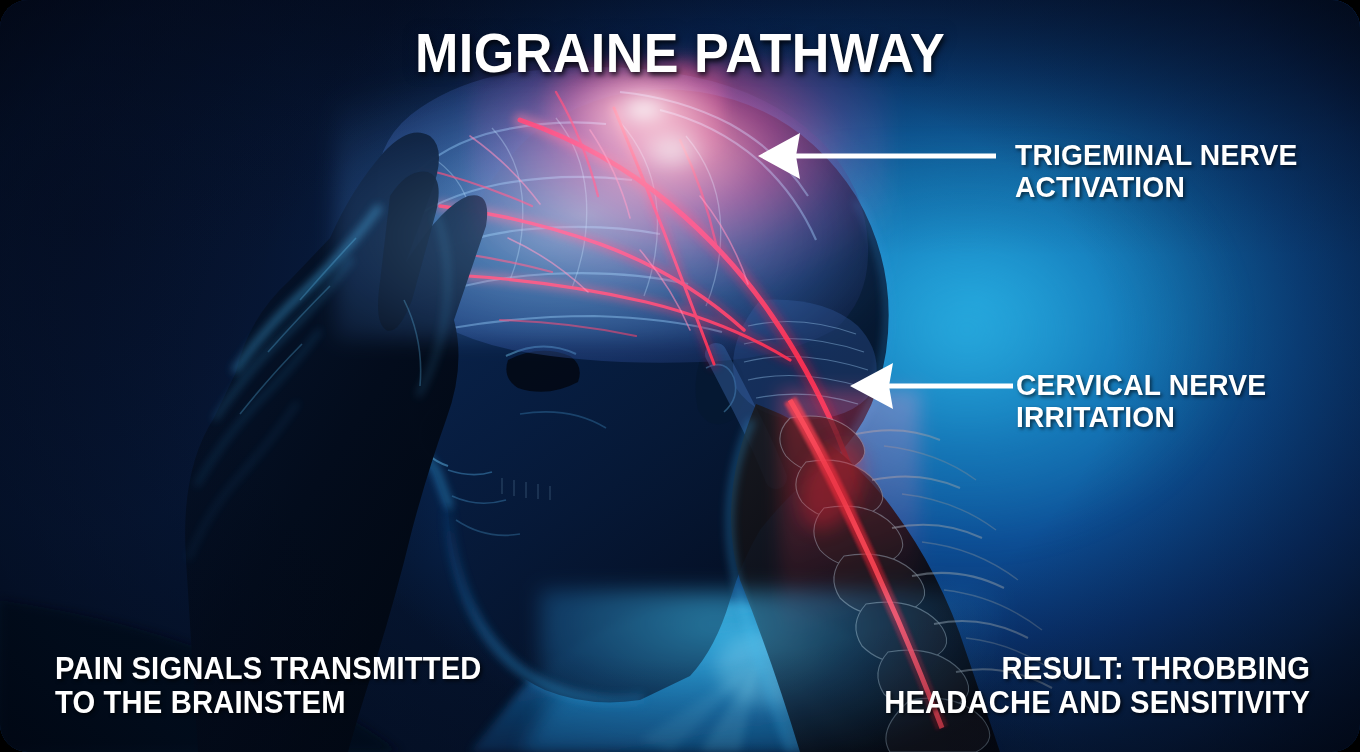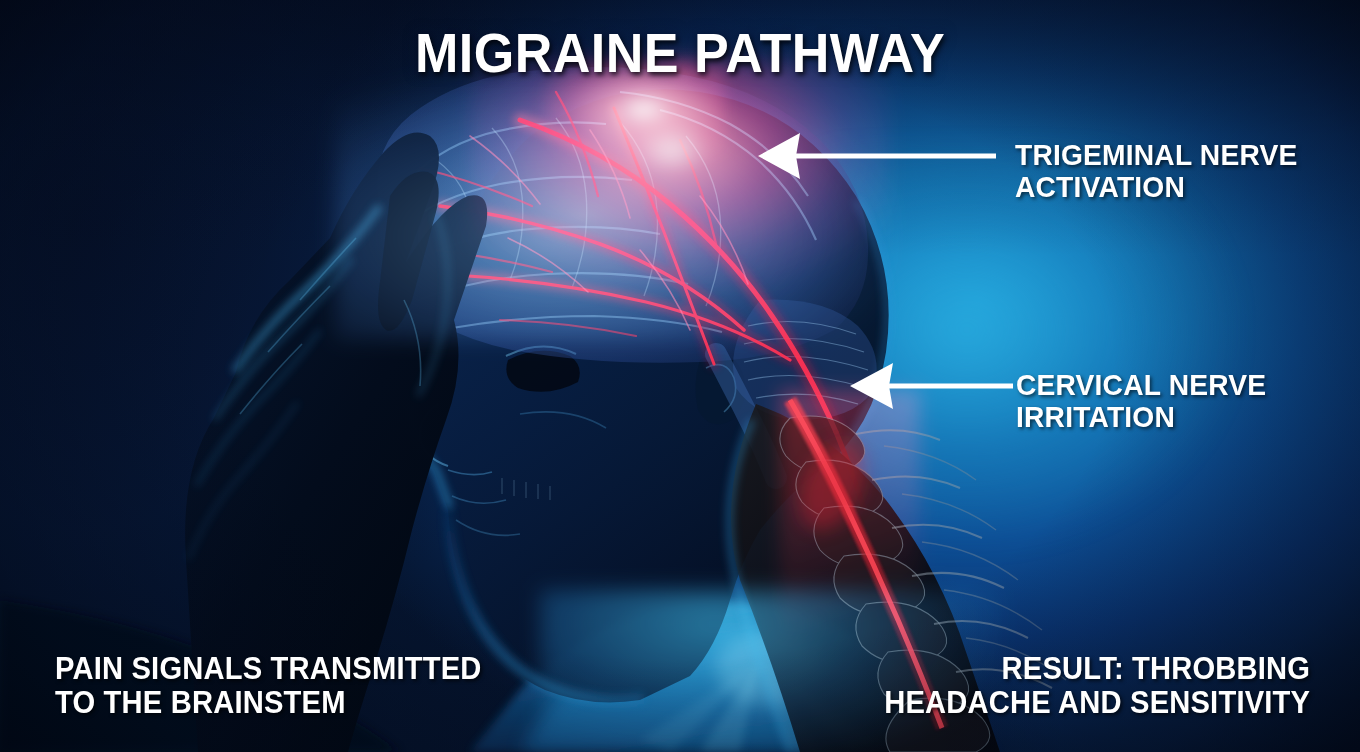--- a/index.html
+++ b/index.html
@@ -9,20 +9,21 @@
     background:#000;
     font-family:"Liberation Sans", sans-serif;
     overflow:hidden;
   }
 
   #stage {
     position:relative;
     width:1360px; height:752px;
     overflow:hidden;
     background:#061428;
+    border-radius:28px;
   }
 
   
   .bg-base {
     position:absolute; inset:0;
     background:
       radial-gradient(ellipse 720px 520px at 72% 40%, #1b9ad4 0%, #1378b8 22%, #0d4f96 45%, #0a3472 65%, #072046 85%, #05142e 100%),
       linear-gradient(135deg, #0a1f45 0%, #0c2f63 40%, #0b3b7c 70%, #08244f 100%);
   }
   .bg-dark-left {

